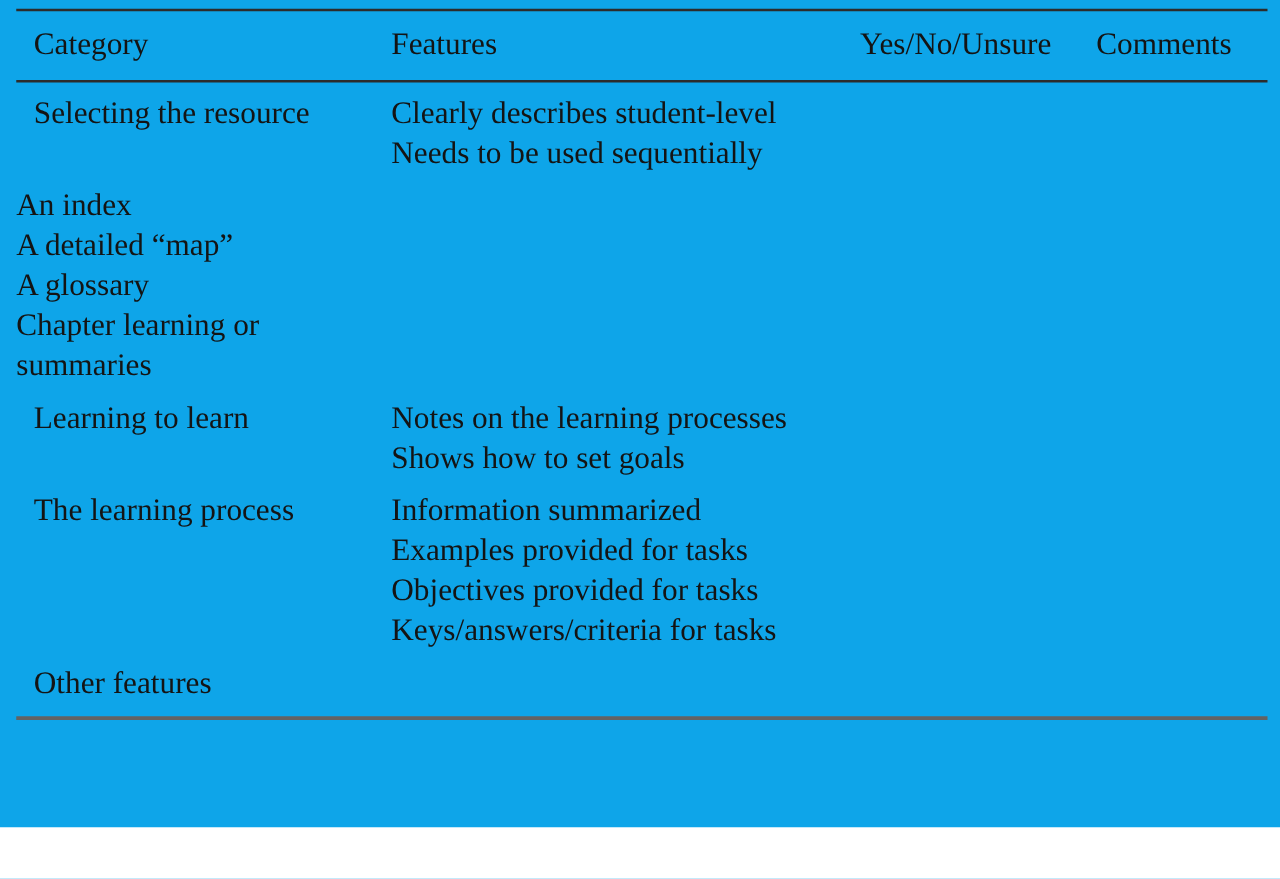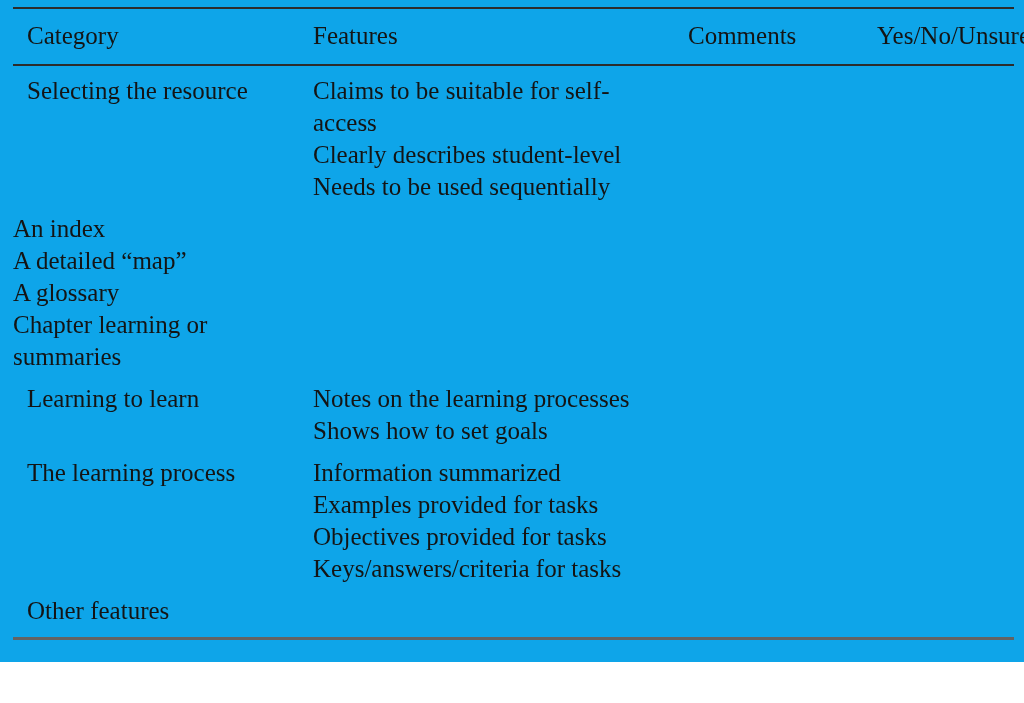--- a/index.html
+++ b/index.html
@@ -85,31 +85,30 @@
 <body>
 
 <div class="page">
   <div class="table-wrap">
 
     <div class="rule"></div>
 
     <div class="thead">
       <div class="cell c1">Category</div>
       <div class="cell c2">Features</div>
+      <div class="cell c3">Yes/No/Unsure</div>
       <div class="cell c4">Comments</div>
-      <div class="cell c3">Yes/No/Unsure</div>
     </div>
 
     <div class="rule"></div>
 
     <div class="tbody" id="rows">
         <div class="trow">
           <div class="cell c1 cat">Selecting the resource</div>
           <div class="cell c2">
-            <div class="feature-line">Claims to be suitable for self-access</div>
             <div class="feature-line">Clearly describes student-level</div>
             <div class="feature-line">Needs to be used sequentially</div>
           </div>
           <div class="cell c3"></div>
           <div class="cell c4"></div>
         </div>
         <div class="trow">
           <div class="cell c2">
             <div class="feature-line">An index</div>
             <div class="feature-line">A detailed “map”</div>

